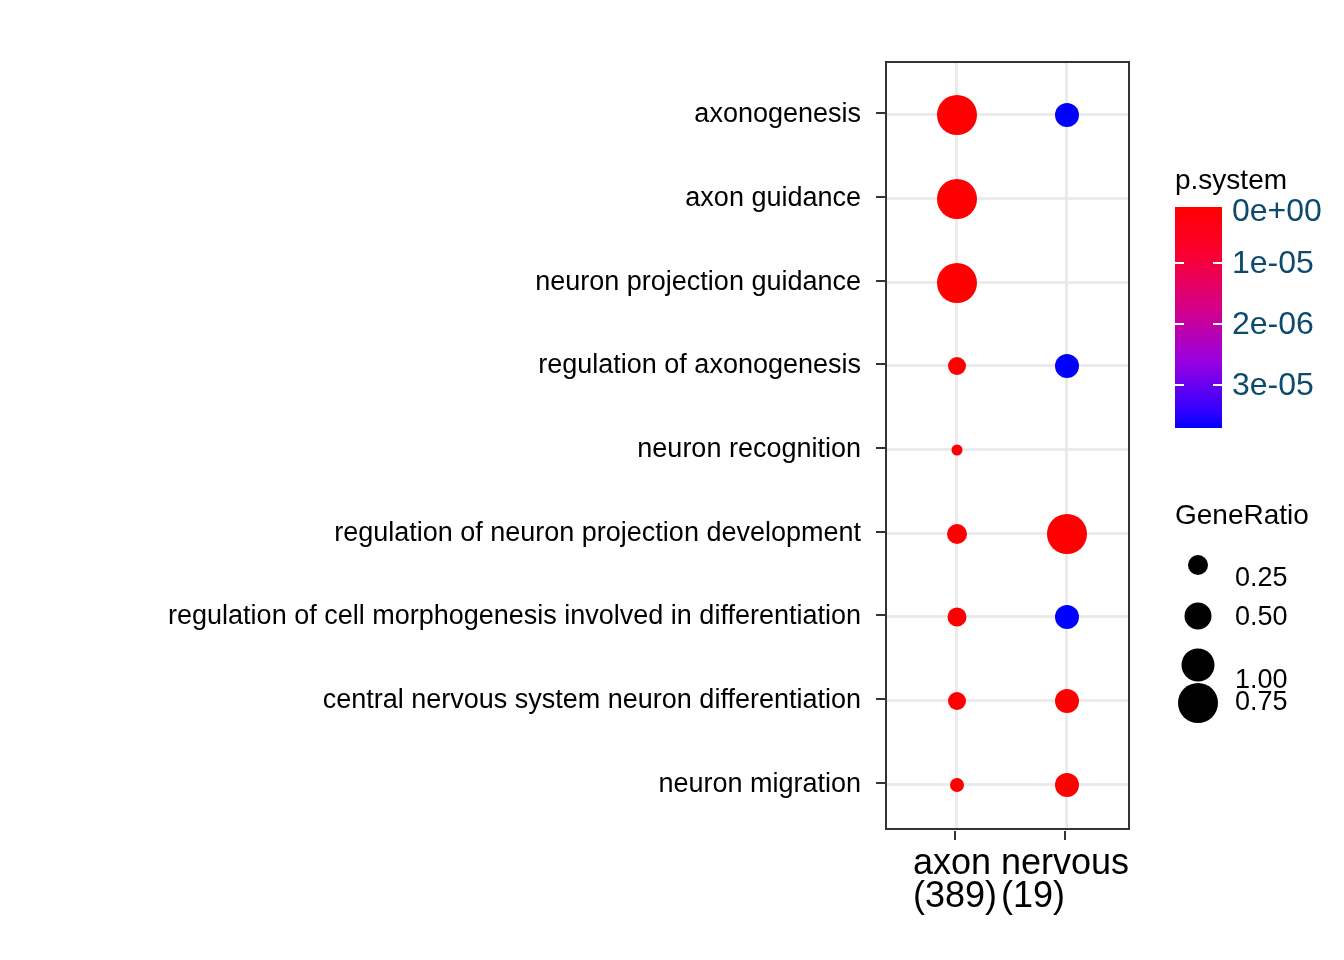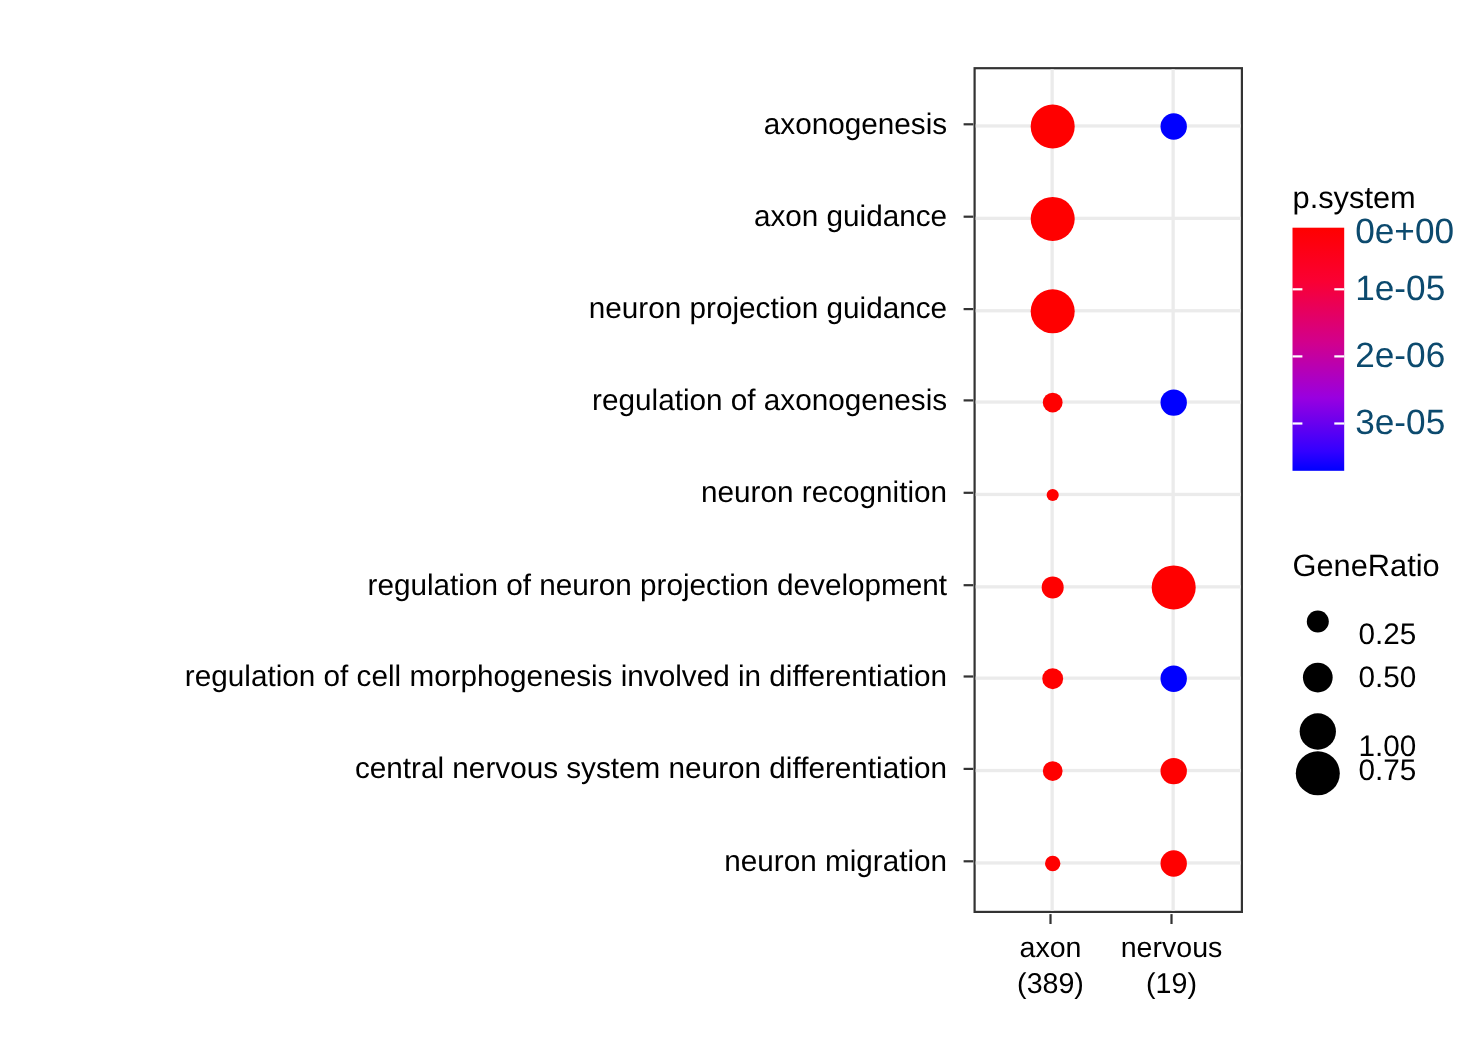--- a/index.html
+++ b/index.html
@@ -85,22 +85,21 @@
   #ylabels .ylabel {
     right: 0;
     left: auto;
     width: 873px;
     transform: translateY(-50%);
   }
 
   
   .xlabel {
     position: absolute;
-    text-align: center;
-    font-size: 26px;
+    font-size: 36px;
     line-height: 33px;
     white-space: nowrap;
     transform: translateX(-50%);
     color: #000000;
   }
 
   
   #legend-padjust {
     position: absolute;
     left: 1175px;

